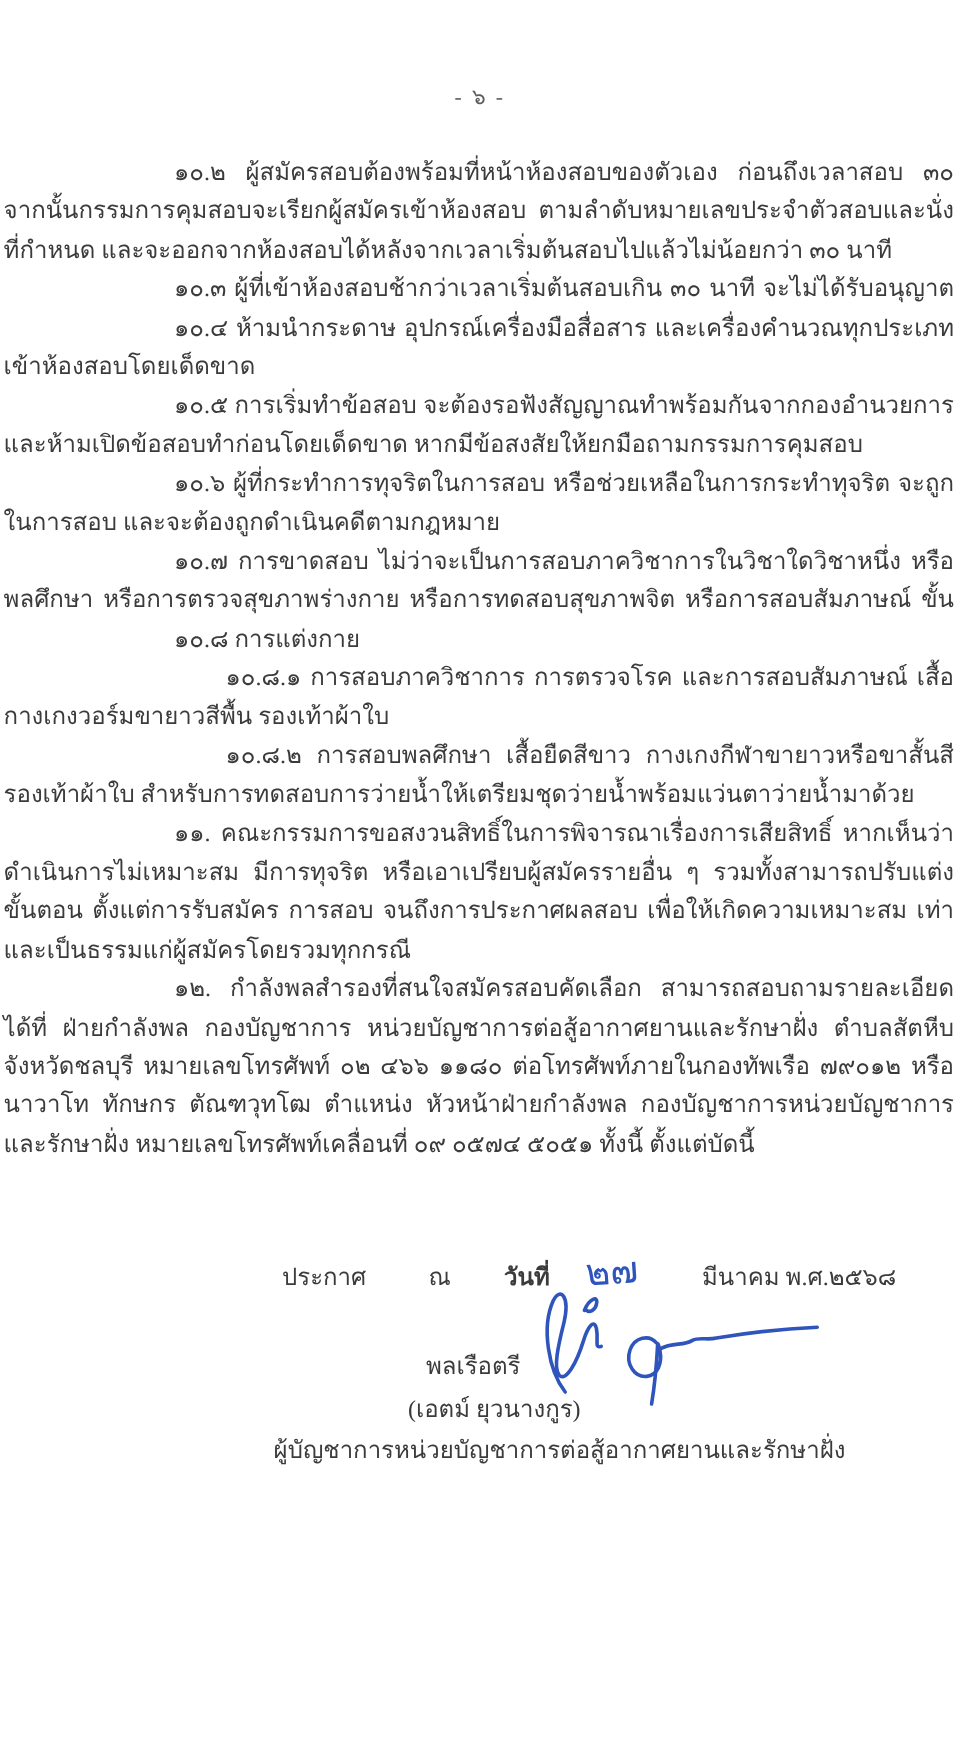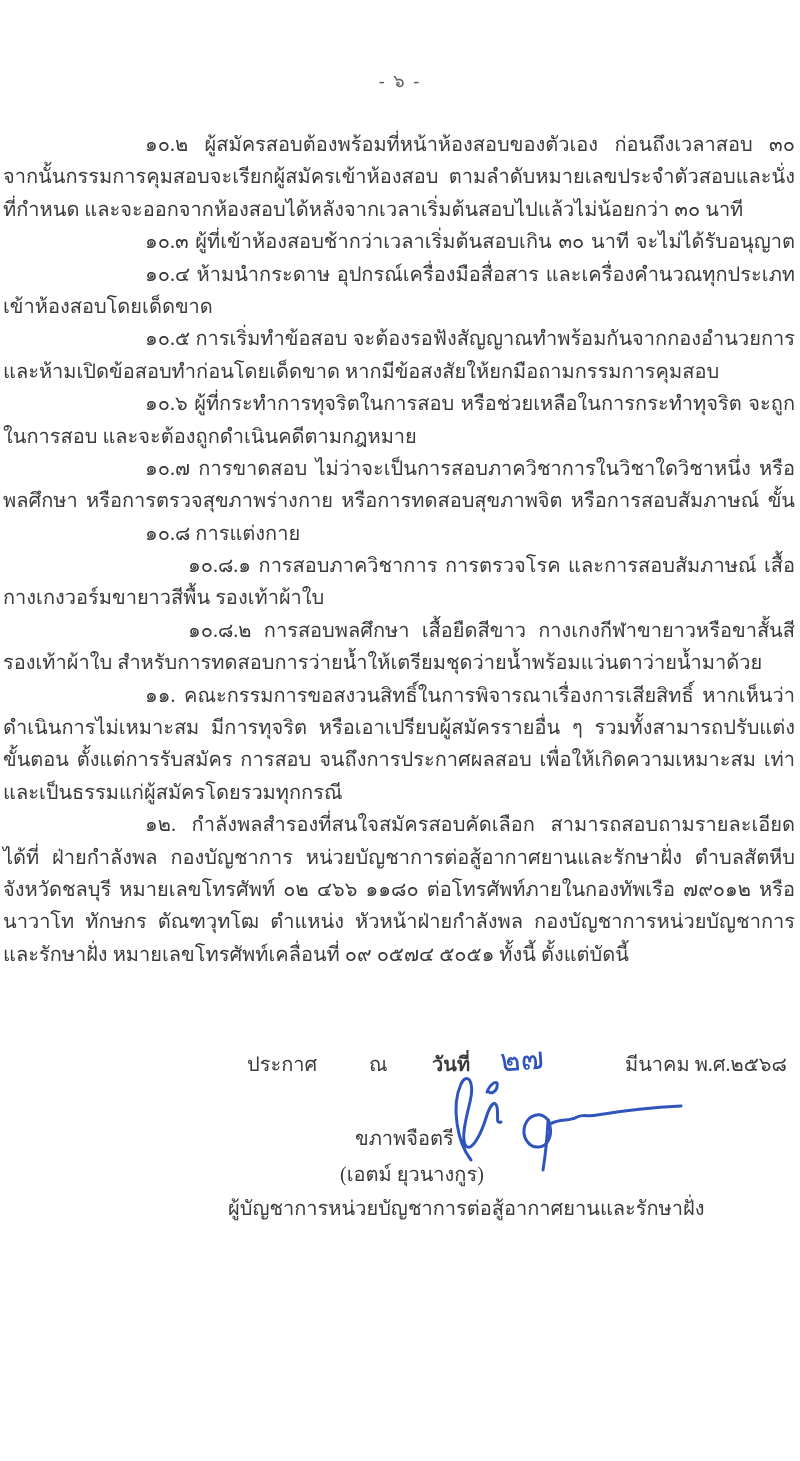--- a/index.html
+++ b/index.html
@@ -37,34 +37,34 @@
   }
   .line.ind1{padding-left:145px;}
   .line.ind2{padding-left:188px;}
   .line.fill{
     white-space:normal;
     text-align:justify;
     text-align-last:justify;
     overflow:hidden;
   }
   .closing{
-    position:absolute;top:1048px;left:12px;width:704px;height:40px;
+    position:absolute;top:1048px;left:0;width:704px;height:40px;
   }
   .closing span{position:absolute;white-space:nowrap;}
   .c-announce{left:235px;top:0;}
   .c-at{left:357px;top:0;}
   .c-date{left:420px;top:0;font-weight:bold;}
   .c-day{
     left:488px;top:-14px;
     color:var(--pen);
     font-size:31px;
     transform:rotate(-4deg);
     font-family:"DejaVu Sans",sans-serif;
   }
-  .c-monthyear{left:585px;top:0;margin-left:28px;}
+  .c-monthyear{left:585px;top:0;}
   .rank{
     position:absolute;left:355px;top:1122px;white-space:nowrap;
   }
   .sig{
     position:absolute;left:437px;top:1072px;
     overflow:visible;
   }
   .sig path{
     fill:none;
     stroke:var(--pen);
@@ -116,21 +116,21 @@
     </div>
 
   <div class="closing">
     <span class="c-announce">ประกาศ</span>
     <span class="c-at">ณ</span>
     <span class="c-date">วันที่</span>
     <span class="c-day">๒๗</span>
     <span class="c-monthyear">มีนาคม พ.ศ.๒๕๖๘</span>
   </div>
 
-  <div class="rank">ขภาพจือตรี</div>
+  <div class="rank">พลเรือตรี</div>
 
   <svg class="sig" width="250" height="100" viewBox="0 0 250 100" aria-hidden="true">
     <path d="M34,88 C20,70 14,34 24,12 C30,0 38,8 33,30 C28,50 24,68 29,74 C35,80 44,62 49,46 C53,33 58,27 60,35 C62,45 58,52 64,50"></path>
     <path d="M50,20 C54,10 62,7 60,15 C59,20 54,22 52,20"></path>
     <path d="M110,47 C104,40 92,42 88,53 C84,65 92,76 102,75 C111,74 115,64 113,54 C112,49 111,46 111,49 C110,68 108,86 106,98"></path>
     <path d="M113,52 C124,46 132,50 140,45 C146,42 152,45 160,43 C190,38 222,35 244,34"></path>
   </svg>
 
   <div class="signer-name">(เอตม์  ยุวนางกูร)</div>
   <div class="signer-title">ผู้บัญชาการหน่วยบัญชาการต่อสู้อากาศยานและรักษาฝั่ง</div>

